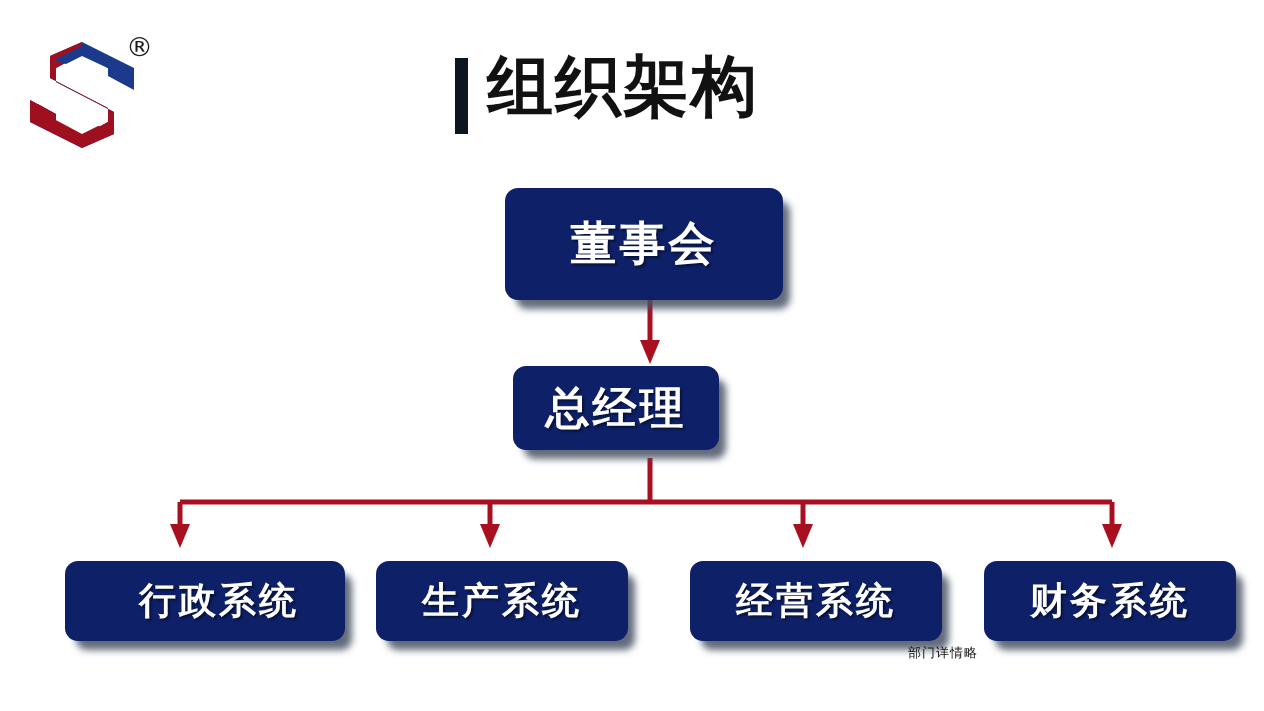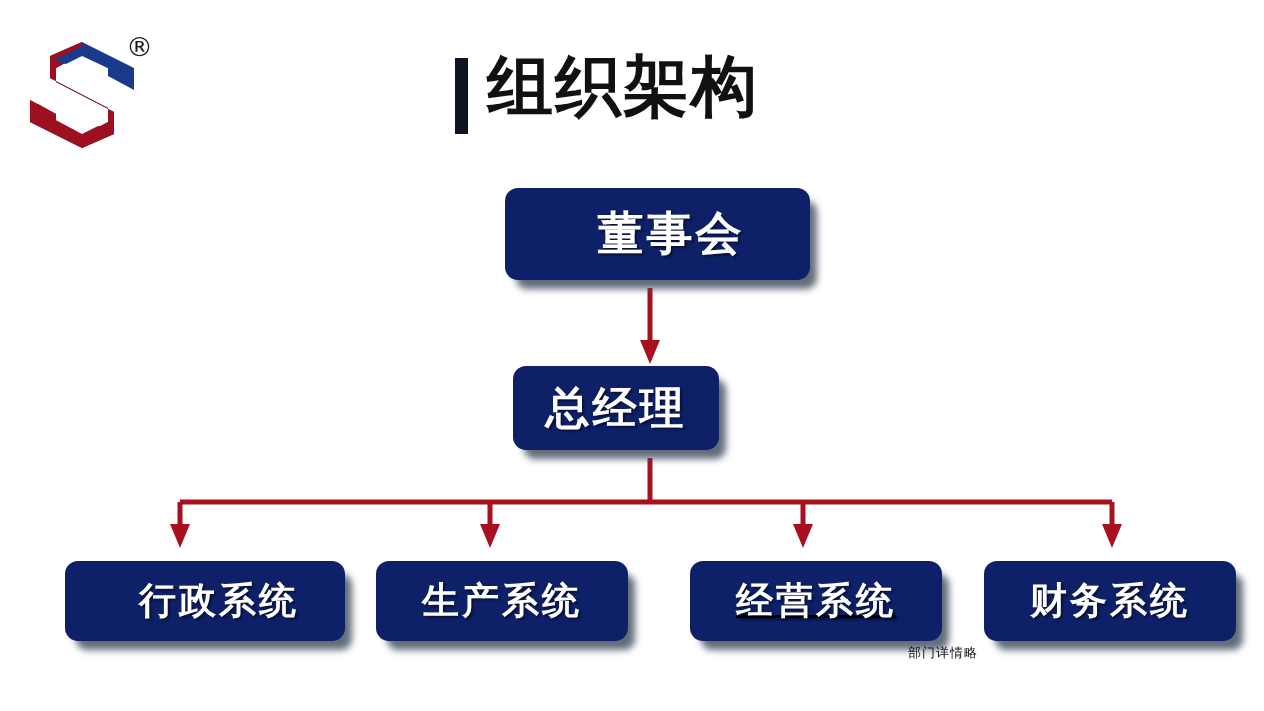--- a/index.html
+++ b/index.html
@@ -81,30 +81,30 @@
     justify-content: center;
   }
   .node-label {
     color: #ffffff;
     font-weight: 700;
     letter-spacing: 3px;
     text-shadow: 2px 2px 2px rgba(0,0,0,0.45);
     white-space: nowrap;
     font-family: "Liberation Sans", "DejaVu Sans", sans-serif;
   }
-  .node.level-1 { left: 505px; top: 188px; width: 278px; height: 92px; padding-left: 27px; }
+  .node.level-1 { left: 505px; top: 188px; width: 278px; height: 112px; }
   .node.level-1 .node-label { font-size: 46px; }
   .node.level-2 { left: 513px; top: 366px; width: 206px; height: 84px; }
   .node.level-2 .node-label { font-size: 44px; }
 
   .node.level-3 { top: 561px; width: 252px; height: 80px; }
   .node.level-3 .node-label { font-size: 37px; }
   #node-admin      { left: 65px; padding-left: 28px; }
   #node-production { left: 376px; }
-  #node-operations { left: 690px; text-decoration: underline; }
+  #node-operations { left: 690px; }
   #node-finance    { left: 984px; }
 
   
   #connectors {
     position: absolute;
     left: 0;
     top: 0;
     width: 1264px;
     height: 711px;
     pointer-events: none;

